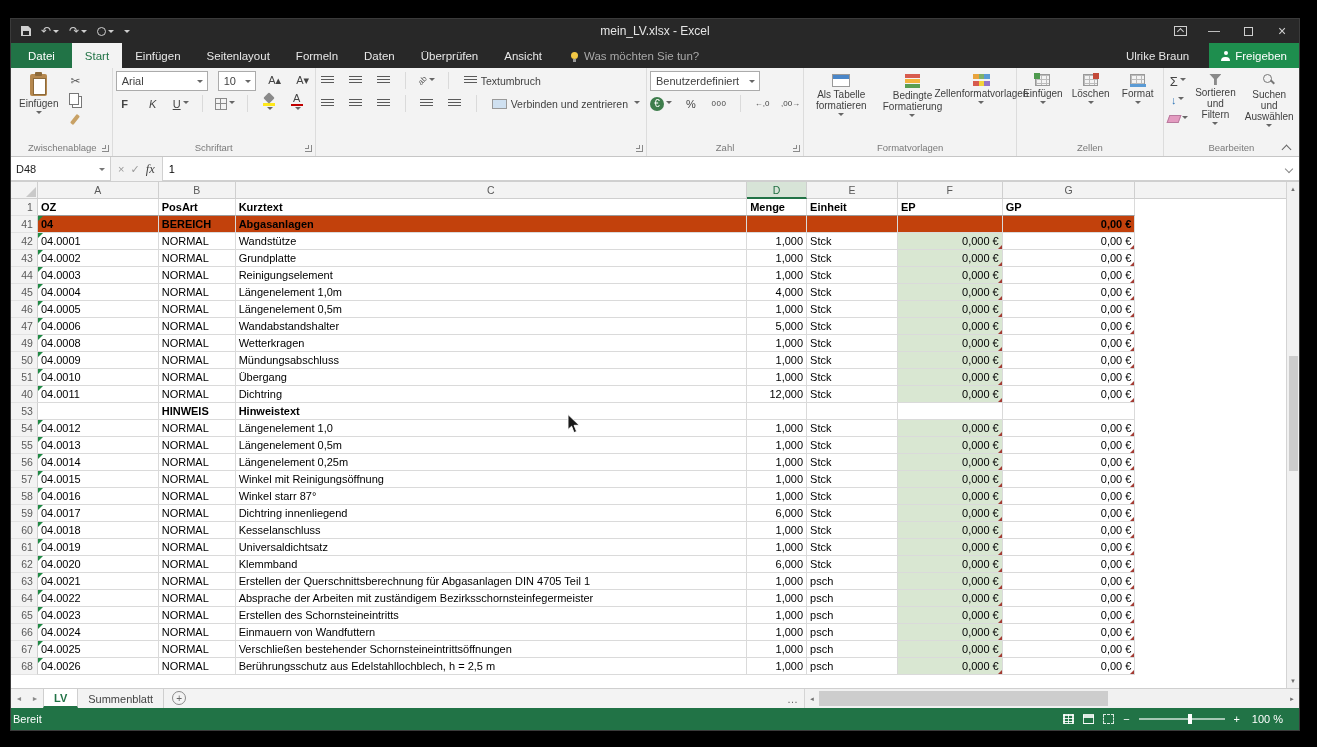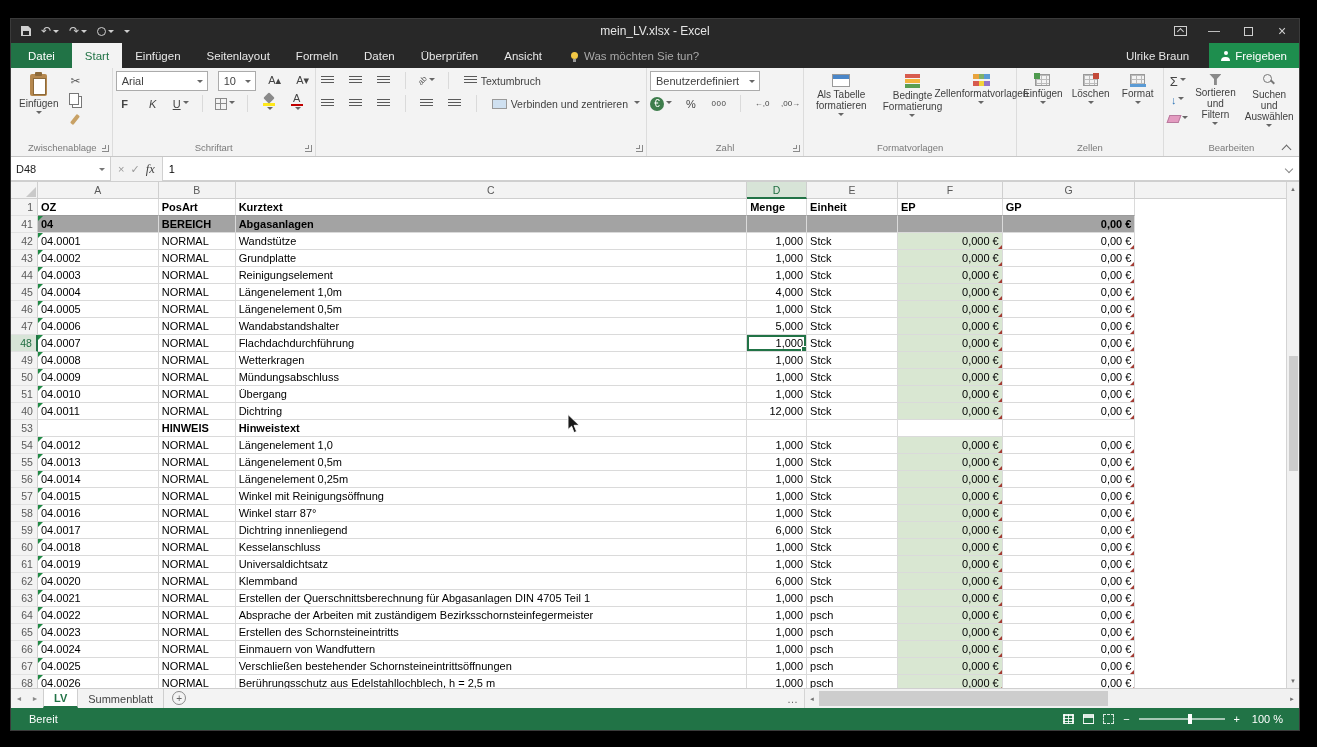--- a/index.html
+++ b/index.html
@@ -117,21 +117,21 @@
   .ch.hl{background:#d7e4d7;color:#1f6e41;border-bottom:2px solid #217346}
   .ch.fillh{border-right:none}
   .corner{background:#f3f3f3;border-right:1px solid #cfcfcf;border-bottom:1px solid #cfcfcf;position:relative}
   .corner::after{content:"";position:absolute;right:1px;bottom:1px;border-left:10px solid transparent;border-bottom:10px solid #c9c9c9}
   tbody tr{height:16.5px}
   .rh{background:#f3f3f3;color:#5a5a5a;font-size:10.5px;text-align:right;padding-right:4px;border-right:1px solid #cfcfcf;border-bottom:1px solid #e2e2e2}
   .rh.hl{background:#d7e4d7;color:#1f6e41;border-right:2px solid #217346}
   .cell{padding:0 3px;border-right:1px solid #dadada;border-bottom:1px solid #dadada;white-space:nowrap;overflow:hidden;background:#fff;position:relative;line-height:16px}
   .rt{text-align:right}
   .bld{font-weight:bold}
-  .yl{background:#a3a3a3}
+  .yl{background:#c2410c}
   .epg{background:#d9e7d2}
   .r1{border-bottom:1px solid #9b9b9b}
   .fillc{background:#fff;border:none}
   .tri::before{content:"";position:absolute;left:0;top:0;border-style:solid;border-width:5px 5px 0 0;border-color:#1f8a44 transparent transparent transparent}
   .rc::after{content:"";position:absolute;right:0;bottom:0;width:0;height:0;border-bottom:4px solid #a33a32;border-left:4px solid transparent}
   .sel{box-shadow:inset 0 0 0 2px #217346}
   .handle{position:absolute;right:0;bottom:0;width:5px;height:5px;background:#217346;border-left:1px solid #fff;border-top:1px solid #fff}
 
   .vscroll{width:13px;background:#f1f1f1;border-left:1px solid #d4d4d4;display:flex;flex-direction:column;align-items:center;flex:0 0 auto}
   .varr{font-size:6px;color:#707070;height:14px;display:flex;align-items:center}
@@ -147,21 +147,21 @@
   .stab.active{background:#fff;color:#217346;font-weight:bold;border-bottom:2px solid #217346}
   .addsheet{width:14px;height:14px;border:1px solid #8a8a8a;border-radius:50%;display:flex;align-items:center;justify-content:center;font-size:10px;color:#666;margin:2px 0 0 8px}
   .sdots{margin-left:auto;display:flex;align-items:center;color:#666;padding:0 6px}
   .hscroll{width:495px;display:flex;align-items:stretch;background:#f1f1f1;border-left:1px solid #d4d4d4}
   .harr{width:14px;display:flex;align-items:center;justify-content:center;font-size:6px;color:#707070}
   .htrack{flex:1;position:relative}
   .hthumb{position:absolute;left:0;top:2px;height:15px;width:62%;background:#cdcdcd;display:block}
 
   
   .statusbar{height:22px;background:#217346;display:flex;align-items:center;color:#fff;font-size:11px;flex:0 0 auto}
-  .sb-left{padding-left:18px}
+  .sb-left{padding-left:2px}
   .sb-right{margin-left:auto;display:flex;align-items:center;gap:9px;padding-right:16px}
   .vic{width:11px;height:10px;border:1px solid rgba(255,255,255,.85);display:inline-block}
   .vic.v1{background-image:linear-gradient(rgba(255,255,255,.85) 1px,transparent 1px),linear-gradient(90deg,rgba(255,255,255,.85) 1px,transparent 1px);background-size:4px 3px}
   .vic.v2{background:linear-gradient(rgba(255,255,255,.85) 0 3px,transparent 3px)}
   .vic.v3{border-style:dashed}
   .ztrack{width:86px;height:2px;background:rgba(255,255,255,.6);position:relative}
   .zthumb{position:absolute;left:58%;top:-4px;width:4px;height:10px;background:#fff;display:block}
   .zoomtxt{min-width:34px;text-align:right}
 
   .cursor{position:absolute;z-index:50;pointer-events:none}
@@ -552,31 +552,20 @@
               <td class="cell tri">04.0006</td>
               <td class="cell">NORMAL</td>
               <td class="cell">Wandabstandshalter</td>
               <td class="cell rt">5,000</td>
               <td class="cell">Stck</td>
               <td class="cell rt epg rc">0,000 €</td>
               <td class="cell rt rc">0,00 €</td>
               <td class="fillc"></td>
             </tr>
             <tr>
-              <th class="rh hl">48</th>
-              <td class="cell tri">04.0007</td>
-              <td class="cell">NORMAL</td>
-              <td class="cell">Flachdachdurchführung</td>
-              <td class="cell rt sel">1,000<span class="handle"></span></td>
-              <td class="cell">Stck</td>
-              <td class="cell rt epg rc">0,000 €</td>
-              <td class="cell rt rc">0,00 €</td>
-              <td class="fillc"></td>
-            </tr>
-            <tr>
               <th class="rh">49</th>
               <td class="cell tri">04.0008</td>
               <td class="cell">NORMAL</td>
               <td class="cell">Wetterkragen</td>
               <td class="cell rt">1,000</td>
               <td class="cell">Stck</td>
               <td class="cell rt epg rc">0,000 €</td>
               <td class="cell rt rc">0,00 €</td>
               <td class="fillc"></td>
             </tr>

